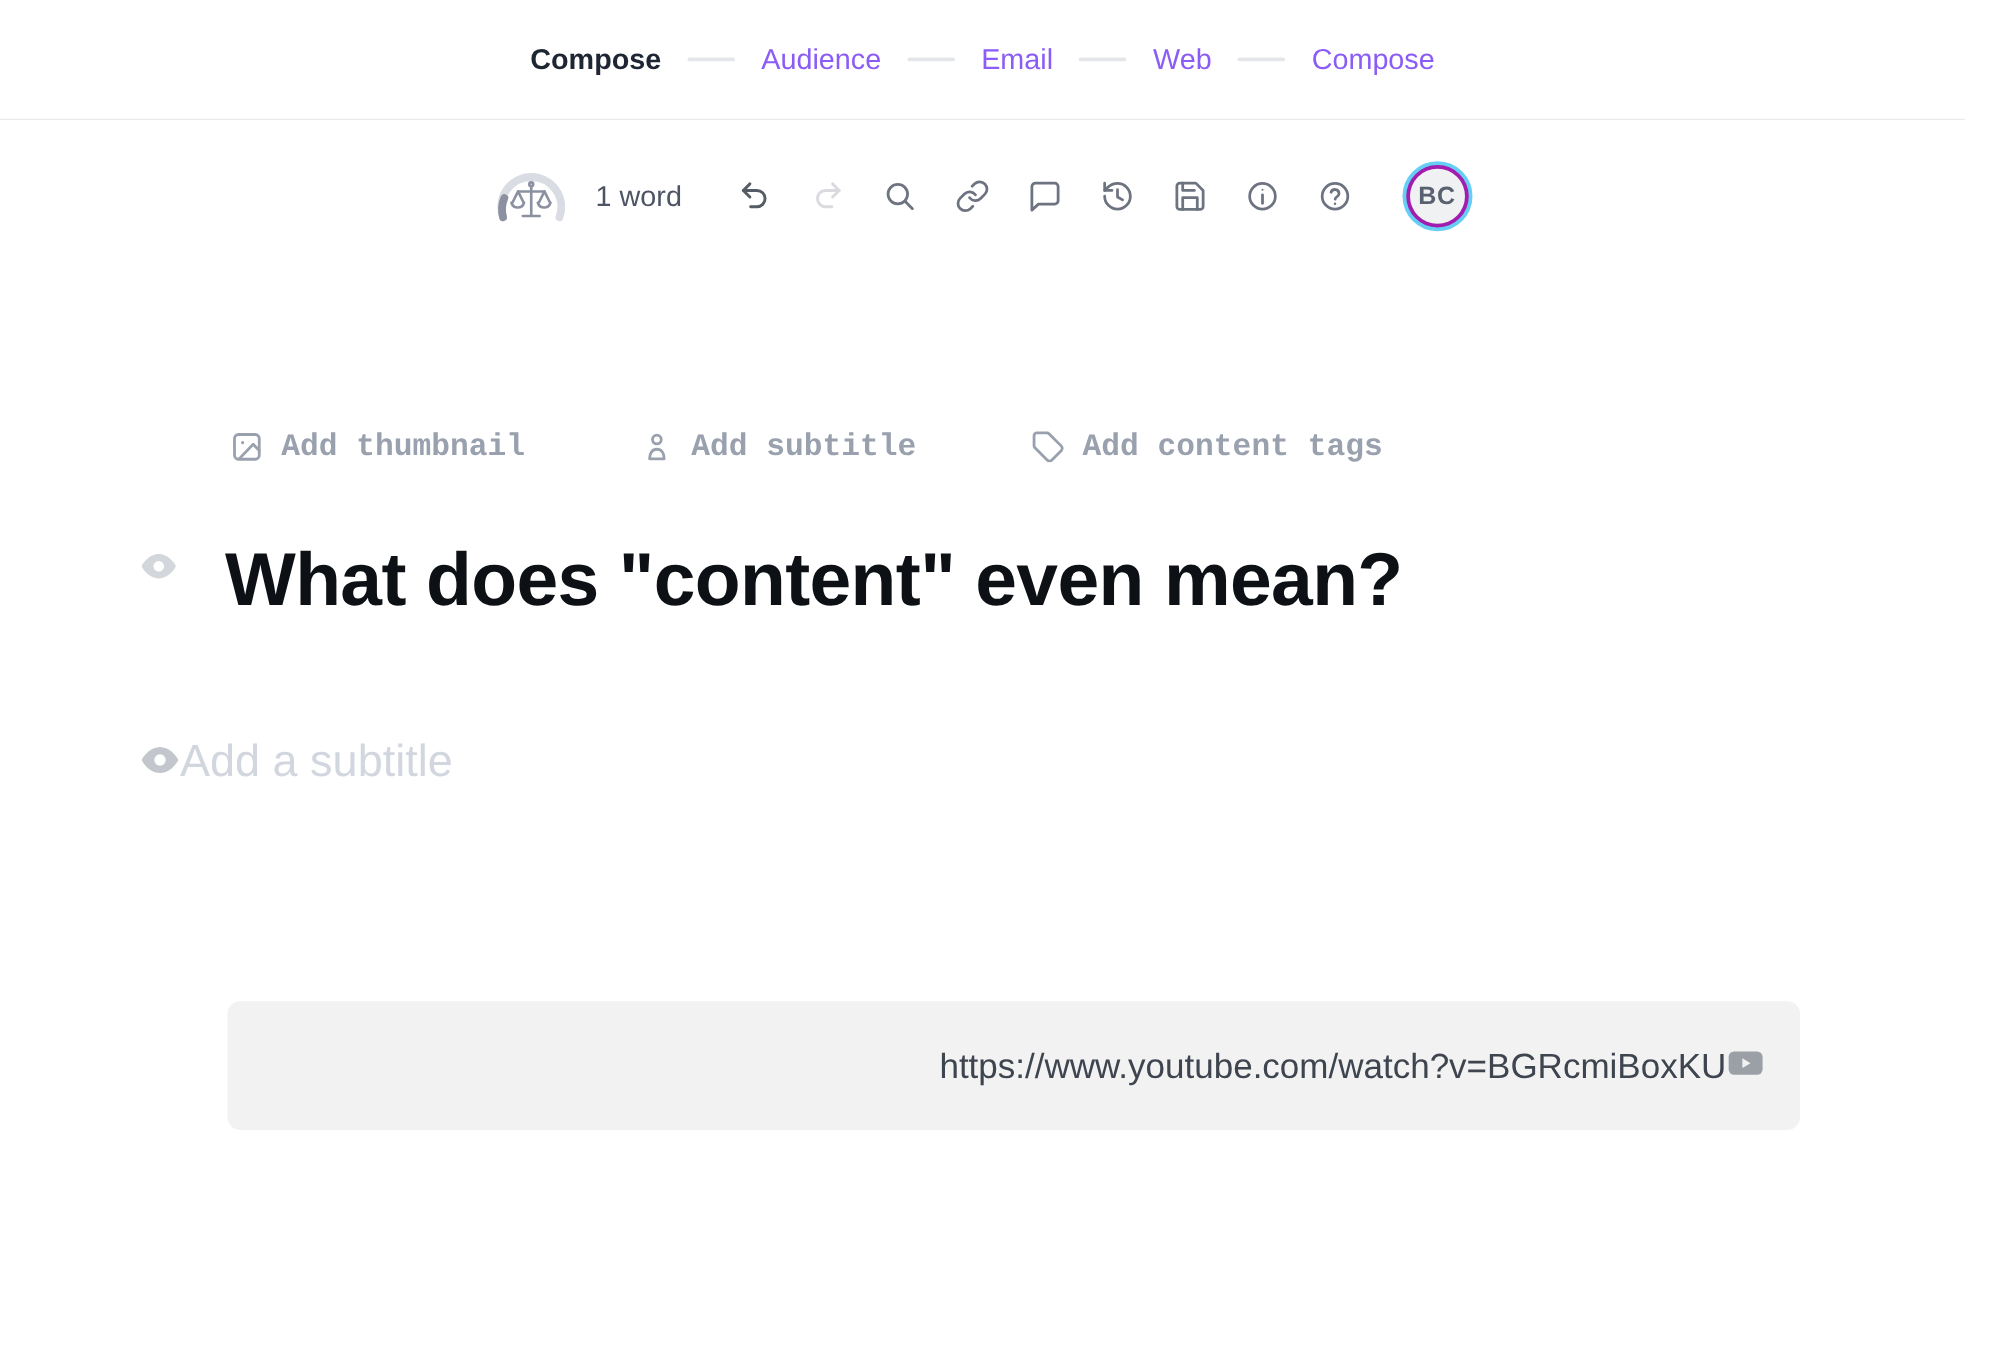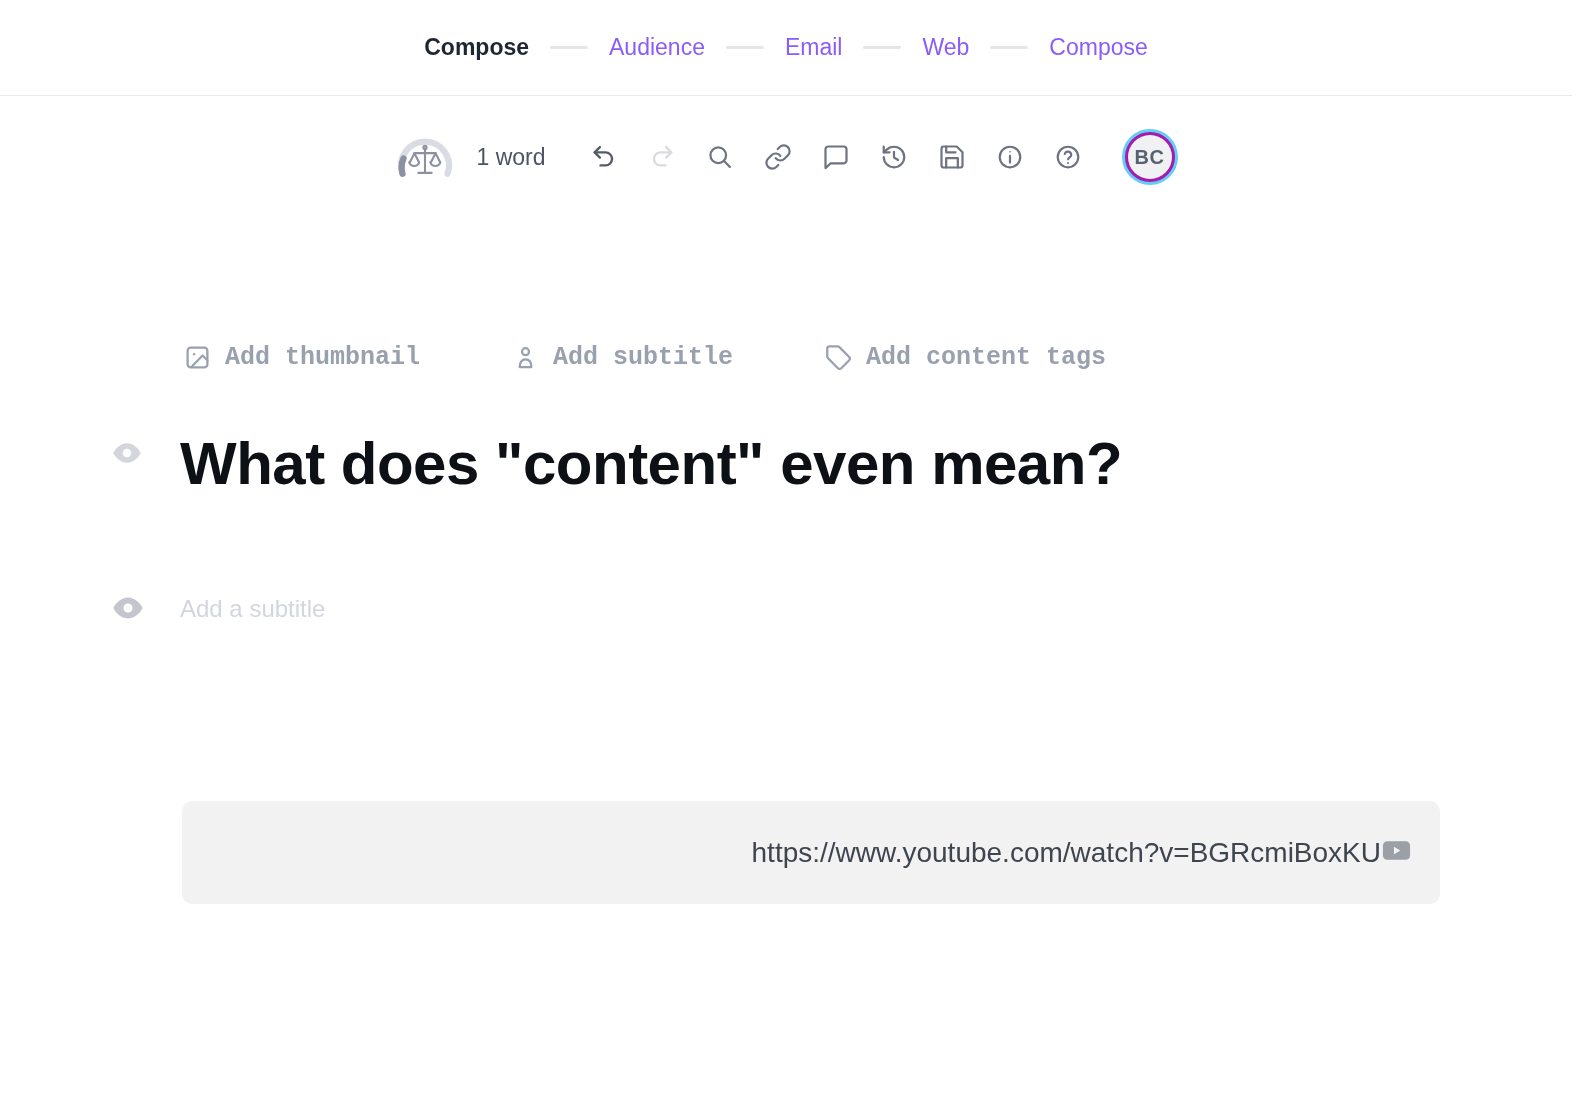--- a/index.html
+++ b/index.html
@@ -66,21 +66,21 @@
   }
   .title-row .eye-btn { margin-top:12px; color:#d3d6db; }
   .title-row h1 {
     margin-left:38px;
     font-size:60px; line-height:72px; font-weight:700;
     letter-spacing:-0.5px; color:#0d1014;
   }
   .subtitle-row { margin-top:89px; padding-left:112px; display:flex; align-items:center; height:40px; }
   .subtitle-row .eye-btn { color:#c3c7cd; }
   .subtitle-placeholder {
-    margin-left:36px; font-size:24px; font-weight:500; color:#d2d6de; cursor:text;text-align:right;
+    font-size:36px; font-weight:500; color:#d2d6de; cursor:text;text-align:right;
   }
 
   
   .embed-card {
     margin-top:172px; margin-left:182px;
     width:1258px; height:103px; border-radius:10px; background:#f2f2f3;
     display:flex; align-items:center; padding:0 28px; cursor:pointer;text-align:right;
   }
   .embed-url { font-size:28px; color:#3e454f; flex:1 1 auto; white-space:nowrap; overflow:hidden; }
   .yt-icon { flex:0 0 auto; }

